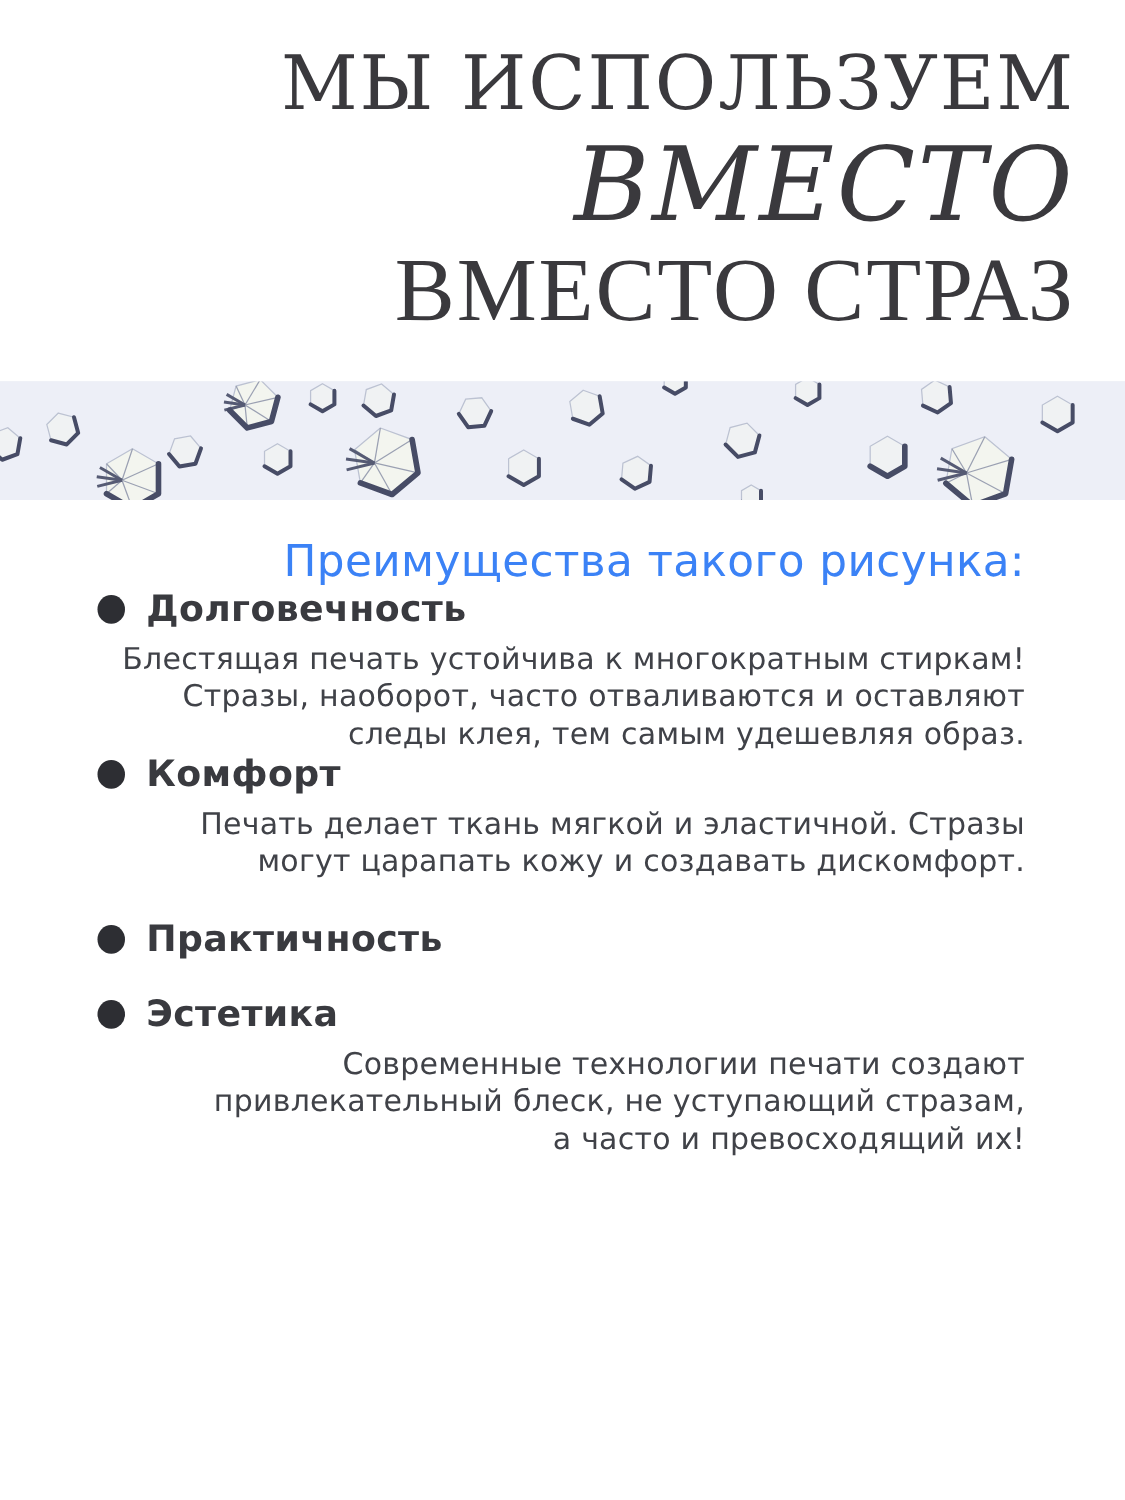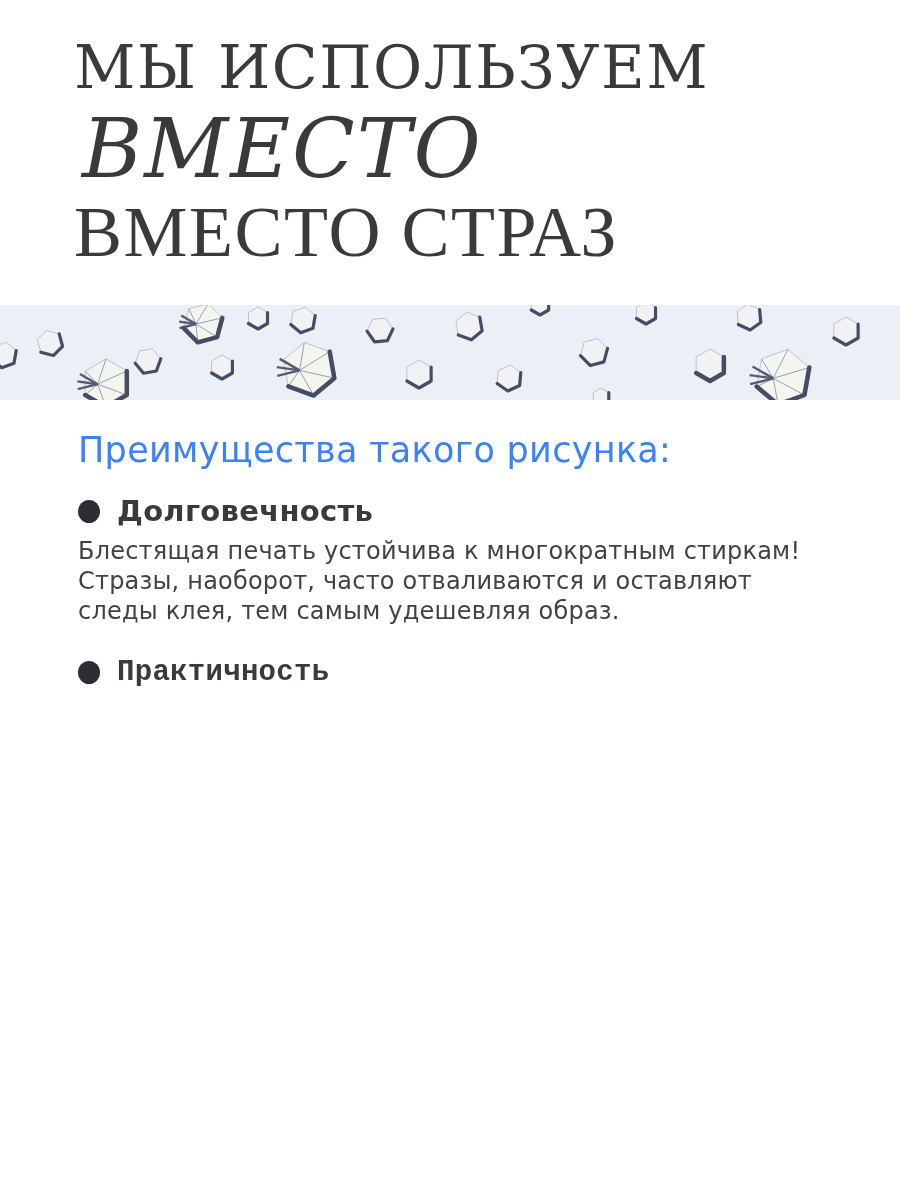--- a/index.html
+++ b/index.html
@@ -2,21 +2,21 @@
 <html><head>
 <meta charset="utf-8">
 <style>
   html, body { margin: 0; padding: 0; }
   body {
     width: 900px; height: 1200px;
     background: #ffffff;
     font-family: "DejaVu Sans", "Liberation Sans", sans-serif;
     overflow: hidden;
   }
-  .page { width: 900px; height: 1200px; position: relative; }
+  .page { width: 900px; height: 1200px; position: relative; text-align: right; }
 
   
   header {
     box-sizing: border-box;
     height: 305px;
     padding: 30px 40px 0 74px;
     color: #3a393d;
     font-family: "DejaVu Serif", "Liberation Serif", serif;
     white-space: nowrap;
   }
@@ -34,22 +34,22 @@
 
   
   main { padding: 0 80px 0 78px; color: #404248; }
   .section-title {
     margin: 30px 0 0;
     font-size: 35px;
     font-weight: 400;
     letter-spacing: 0.3px;
     color: #3b82f6;
   }
-  .adv { margin-top: 24px; }
-  .adv.m30 { margin-top: 30px; font-family: Liberation Mono, monospace; }
+  .adv { }
+  .adv.m30 { margin-top: 30px; }
   .adv.m26 { margin-top: 26px; }
   .adv-head { display: flex; align-items: center; gap: 17px; }
   .bullet {
     width: 22px; height: 23px; border-radius: 50%;
     background: #2d2e33; flex: none;
   }
   .adv-title {
     font-size: 29px; font-weight: 700; color: #393a3f; letter-spacing: 0.3px;
   }
   .adv-body {
@@ -203,23 +203,40 @@
     <section class="adv">
       <div class="adv-head">
         <span class="bullet"></span>
         <span class="adv-title">Долговечность</span>
       </div>
       <p class="adv-body">Блестящая печать устойчива к многократным стиркам!
 Стразы, наоборот, часто отваливаются и оставляют
 следы клея, тем самым удешевляя образ.</p>
     </section>
 
+    <section class="adv">
+      <div class="adv-head">
+        <span class="bullet"></span>
+        <span class="adv-title">Комфорт</span>
+      </div>
+      <p class="adv-body">Печать делает ткань мягкой и эластичной. Стразы
+могут царапать кожу и создавать дискомфорт.</p>
+    </section>
 
     <section class="adv m30">
       <div class="adv-head">
         <span class="bullet"></span>
         <span class="adv-title">Практичность</span>
       </div>
     </section>
 
+    <section class="adv m26">
+      <div class="adv-head">
+        <span class="bullet"></span>
+        <span class="adv-title">Эстетика</span>
+      </div>
+      <p class="adv-body">Современные технологии печати создают
+привлекательный блеск, не уступающий стразам,
+а часто и превосходящий их!</p>
+    </section>
   </main>
 
 </div>
 
 </body></html>

